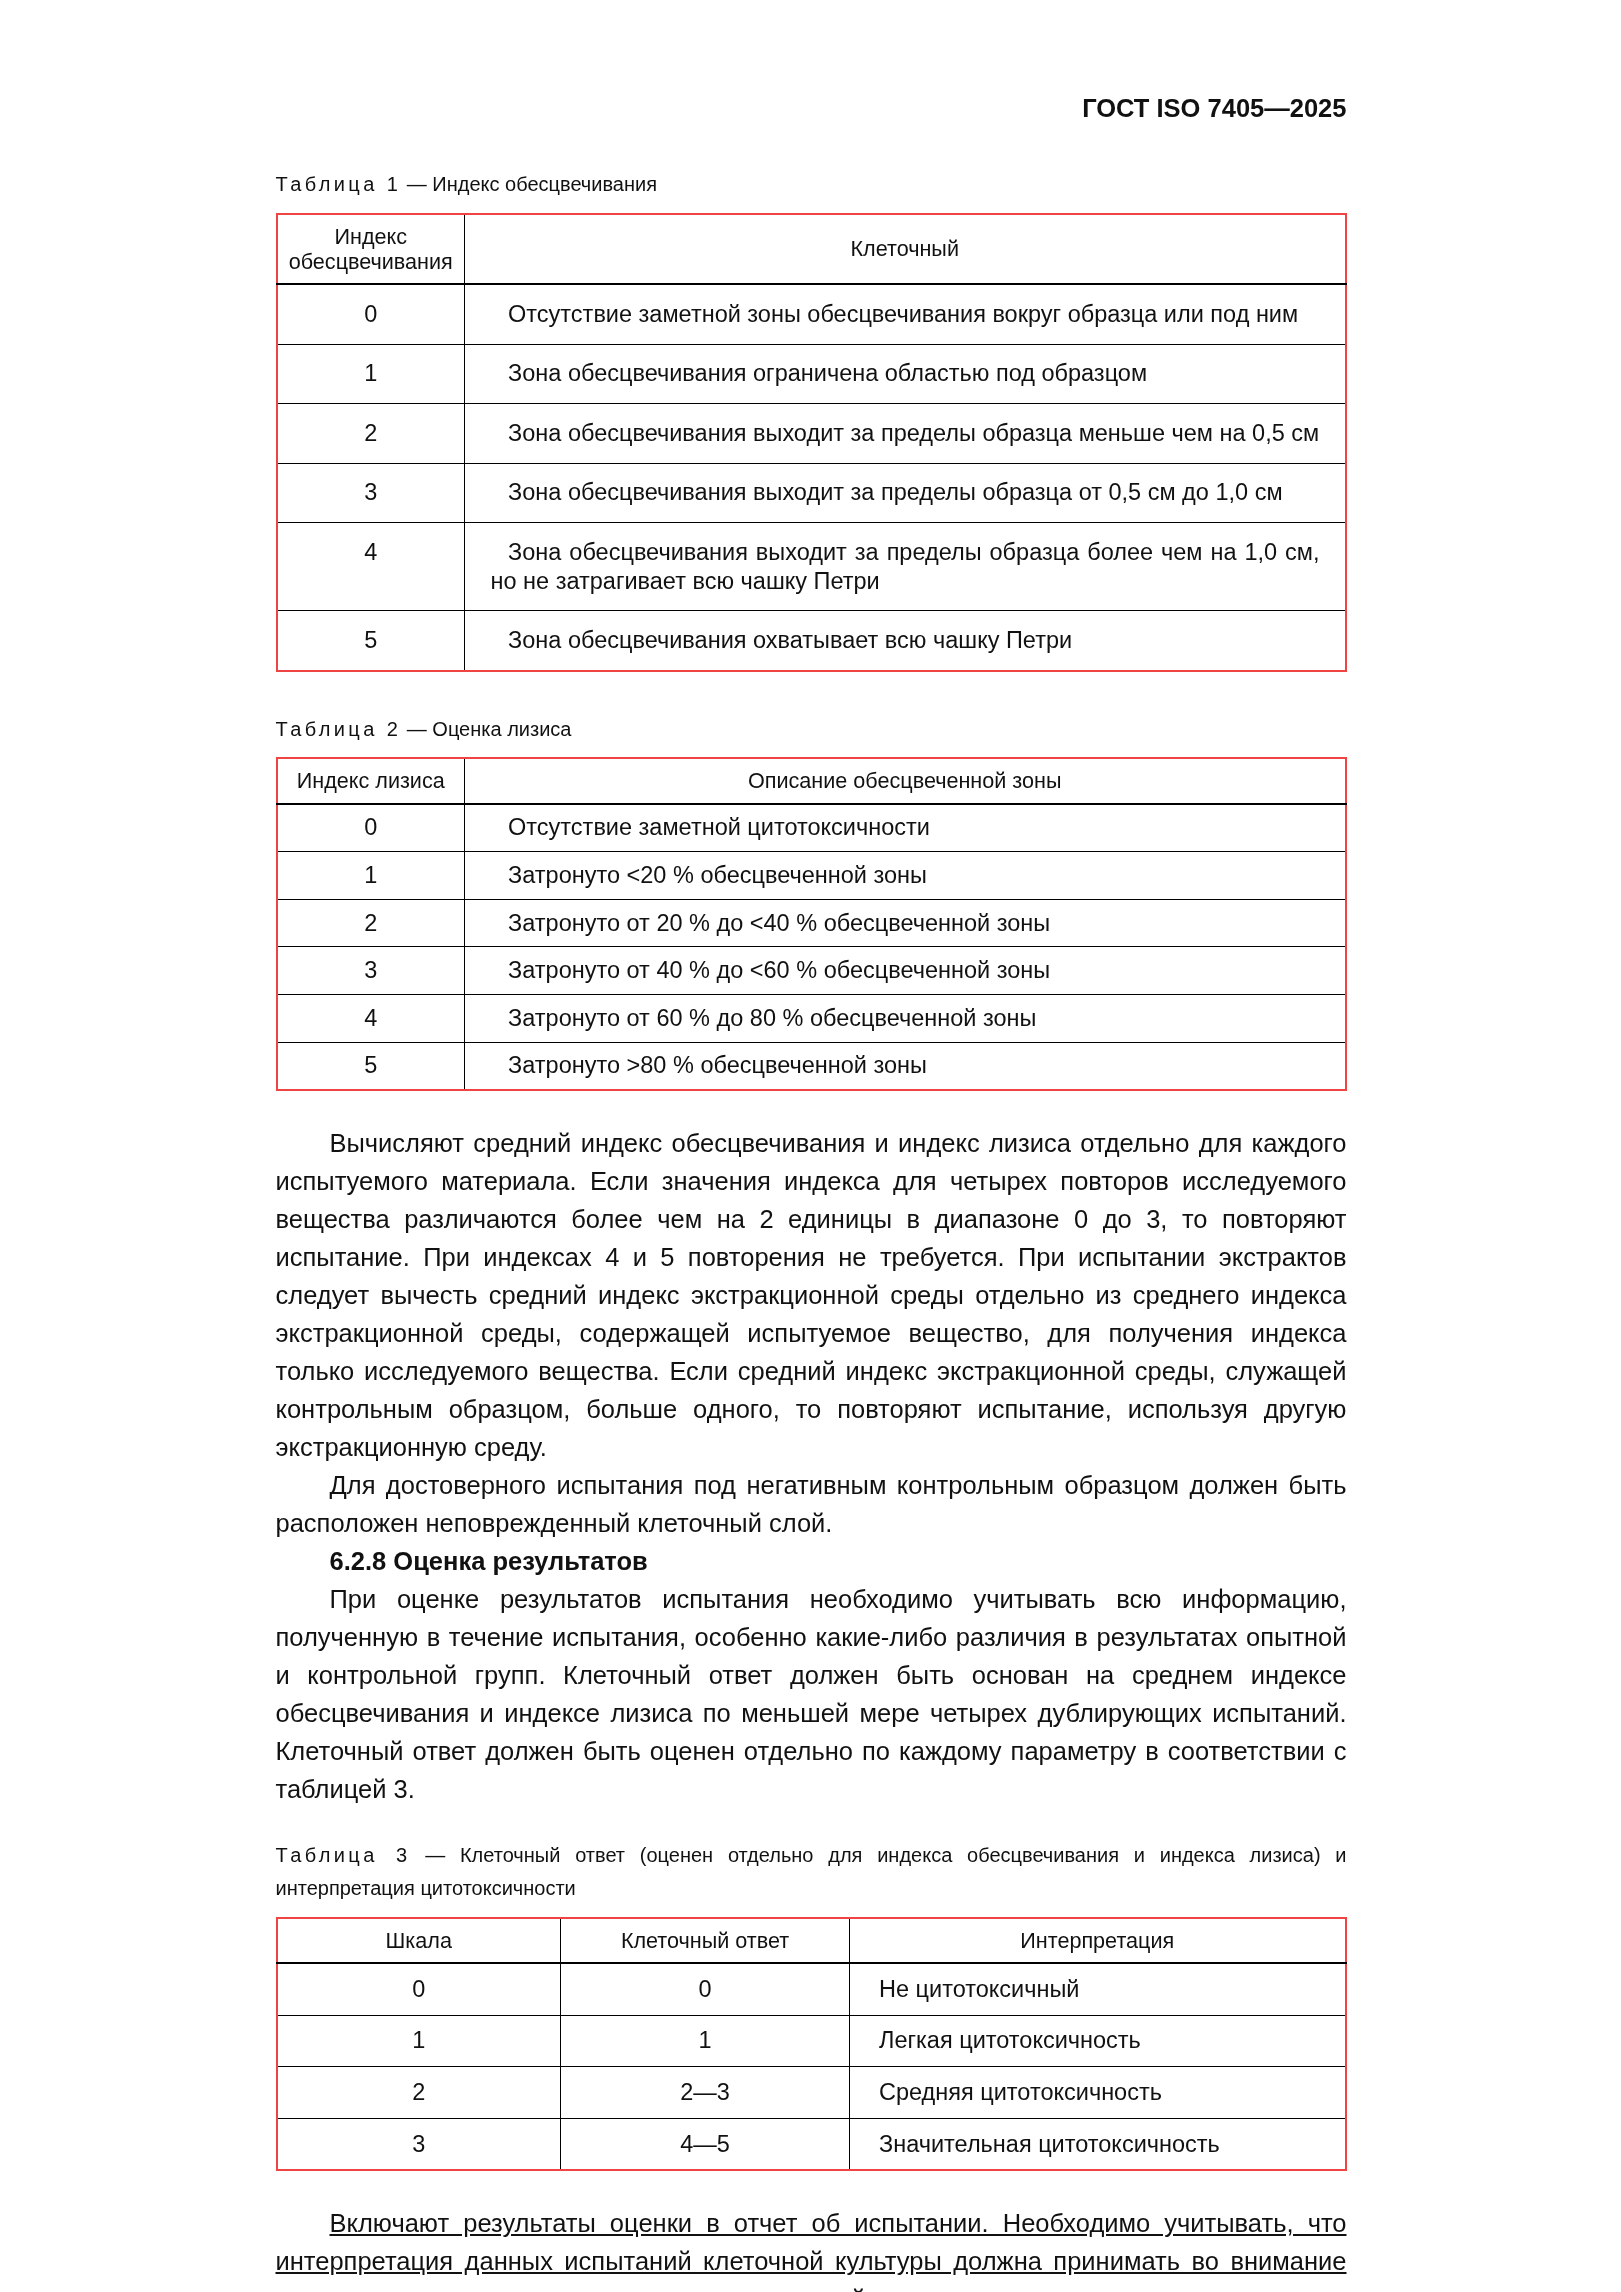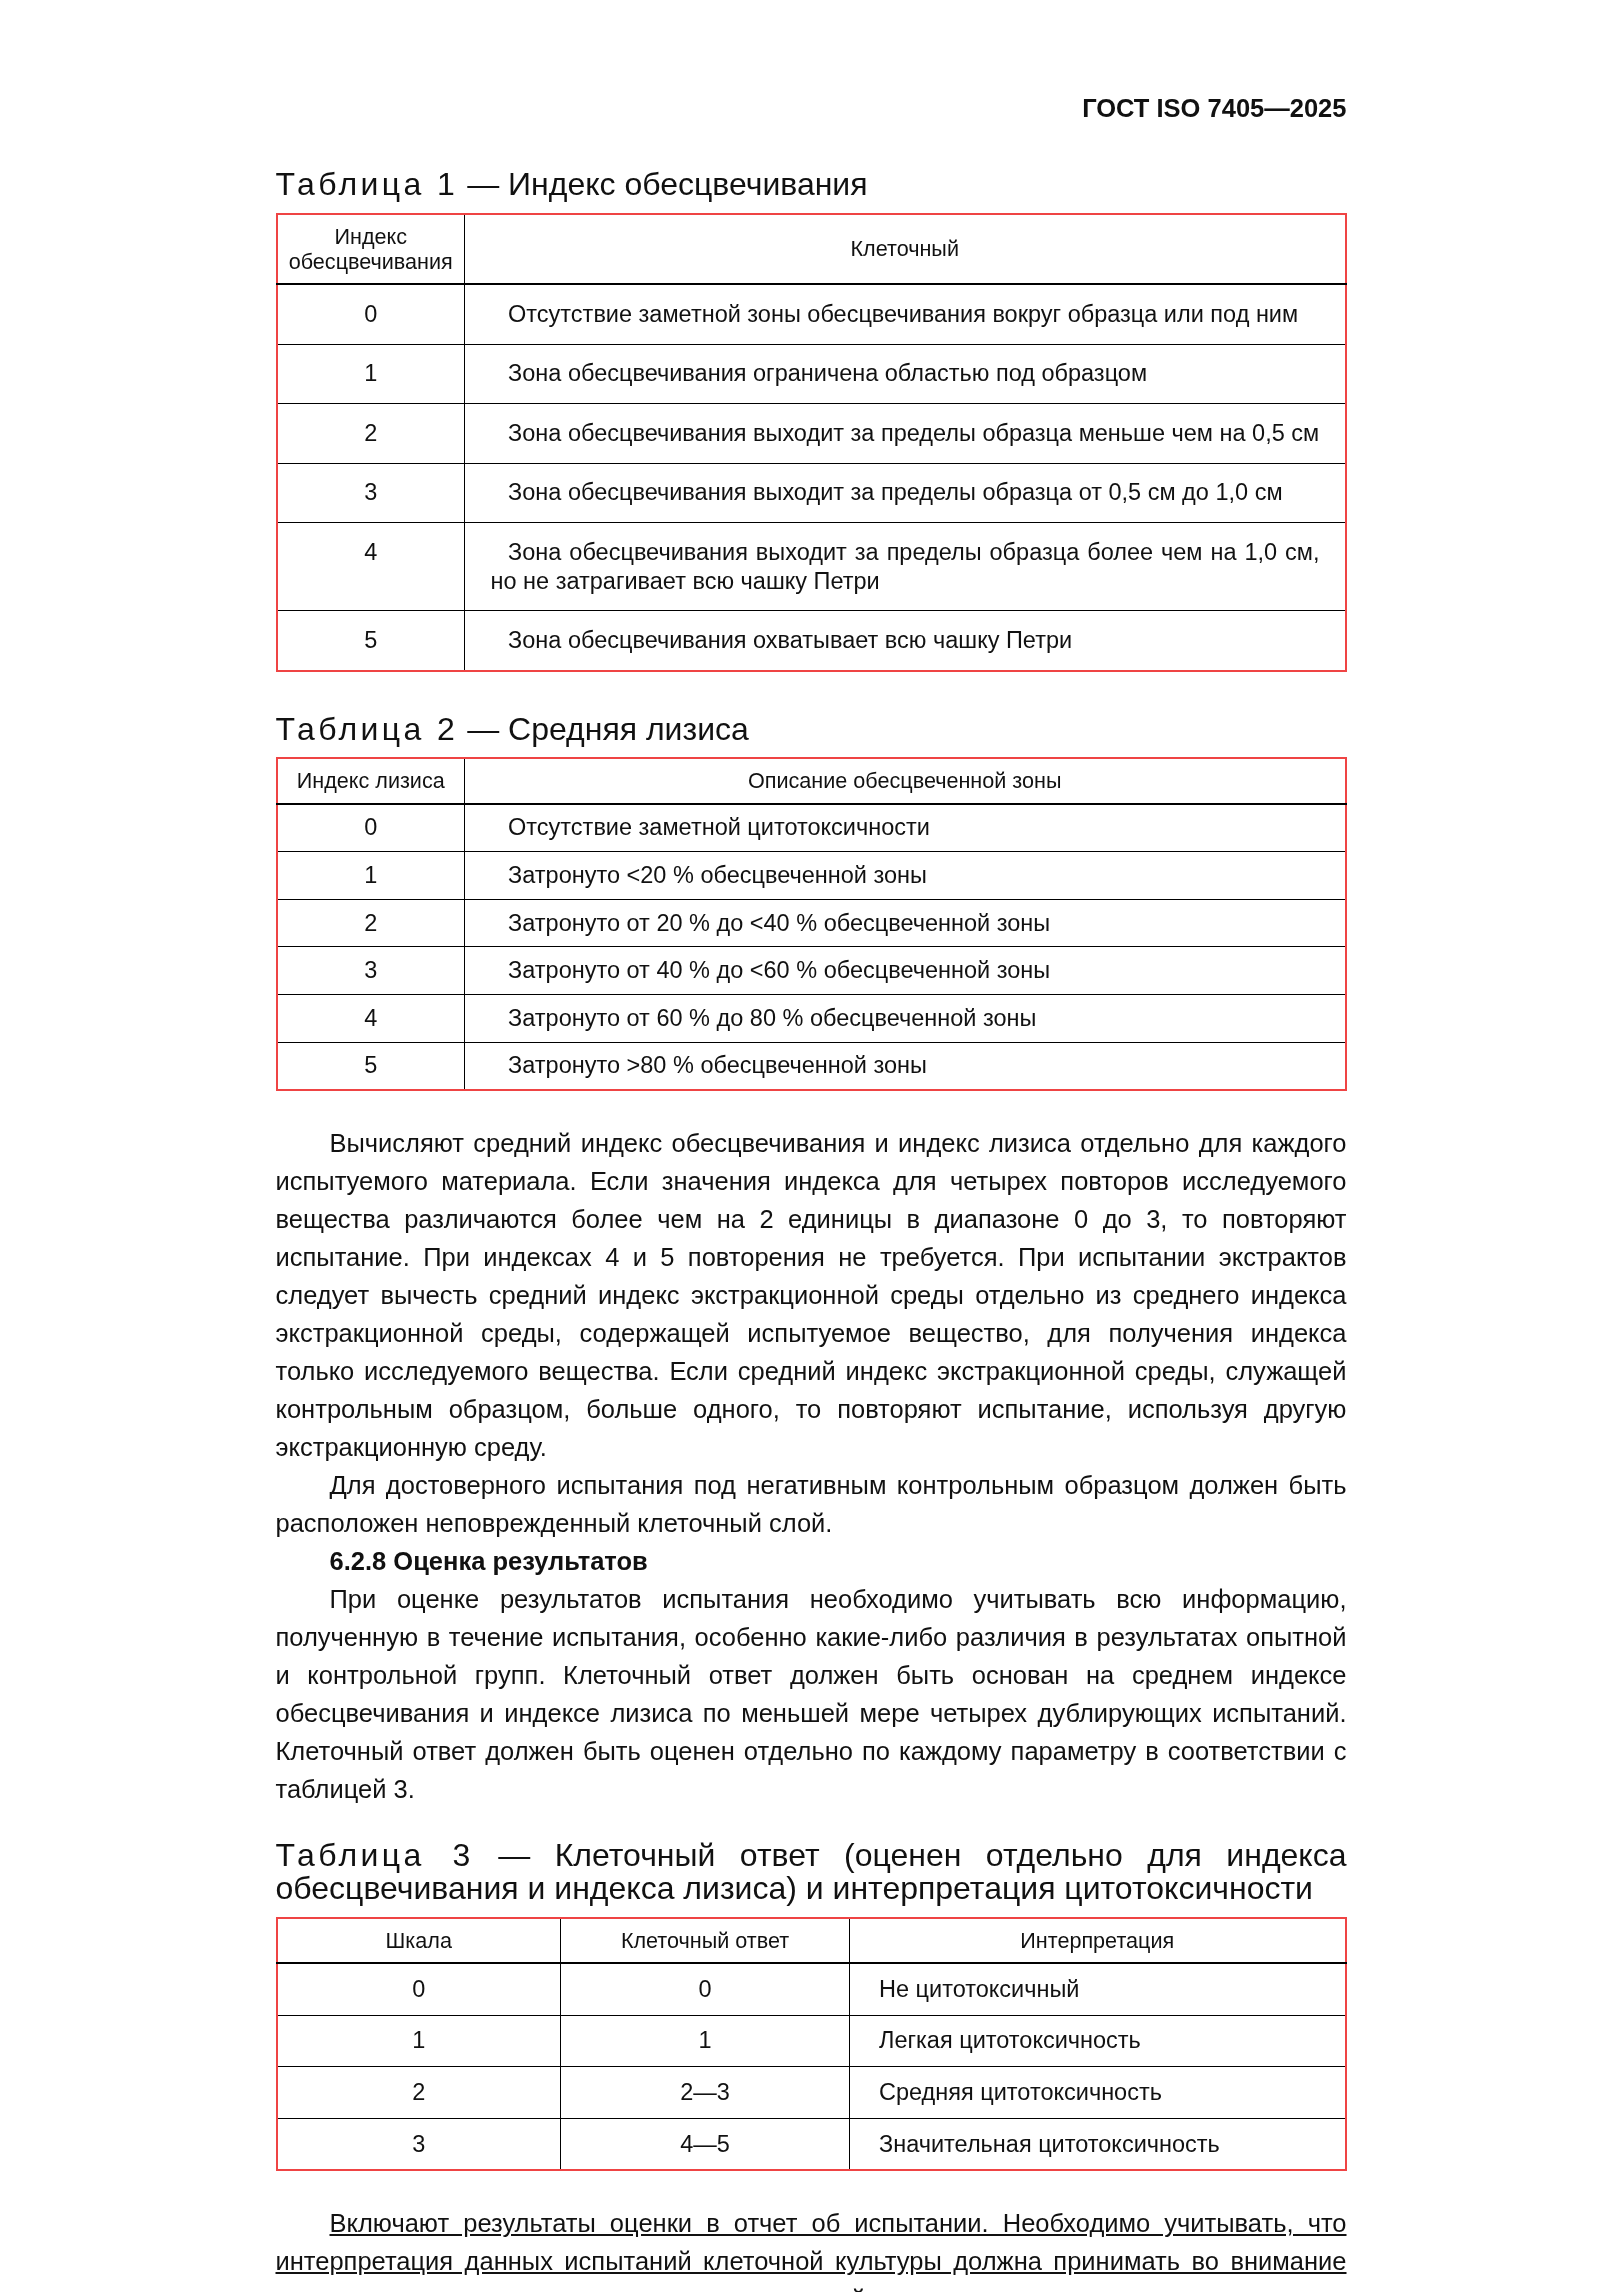--- a/index.html
+++ b/index.html
@@ -16,21 +16,21 @@
   }
 
   .doc-header {
     text-align:right;
     font-weight:bold;
     font-size:25.5px;
     margin-bottom:45px;
   }
 
   .caption {
-    font-size:32px;
+    font-size:20px;
     margin:0 0 11.8px 0;
     line-height:33px;
   }
   .cap-label { letter-spacing:3.4px; }
 
   table {
     width:100%;
     border-collapse:collapse;
     border:2px solid #ef4444;
     table-layout:fixed;
@@ -142,21 +142,21 @@
       </tr>
       <tr>
         <td class="c">5</td>
         <td class="d">Зона обесцвечивания охватывает всю чашку Петри</td>
       </tr>
     </tbody>
   </table>
 
   <p class="caption gap-before-caption">
     <span class="cap-label">Таблица 2</span>
-    <span>— Средняя лизиса</span>
+    <span>— Оценка лизиса</span>
   </p>
 
   <table class="t2">
     <colgroup>
         <col class="c1">
         <col>
       </colgroup>
     <thead>
       <tr>
         <th>Индекс лизиса</th>

